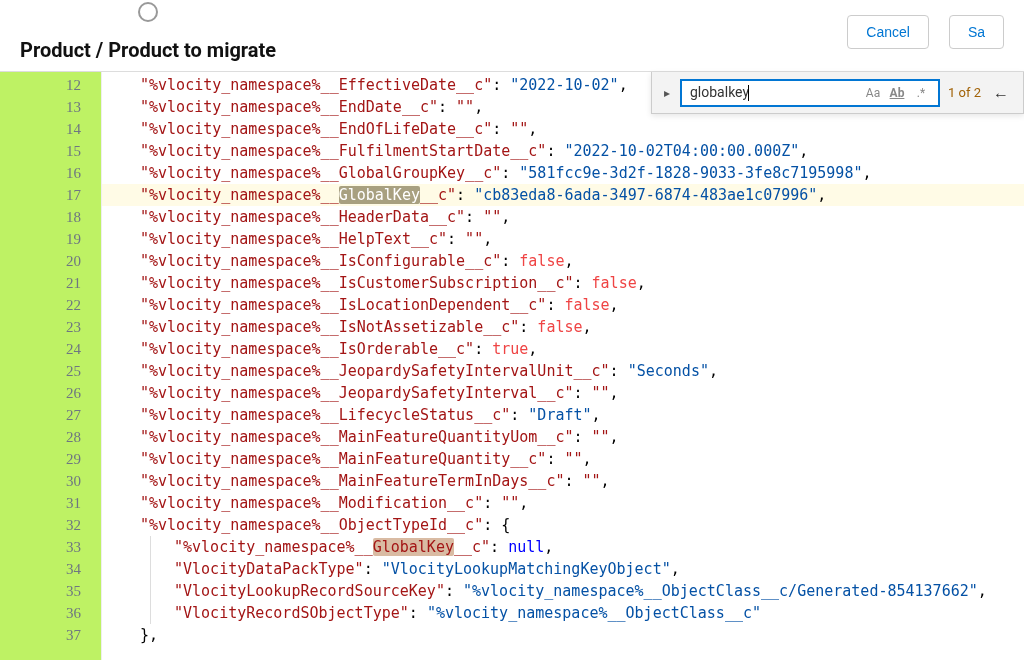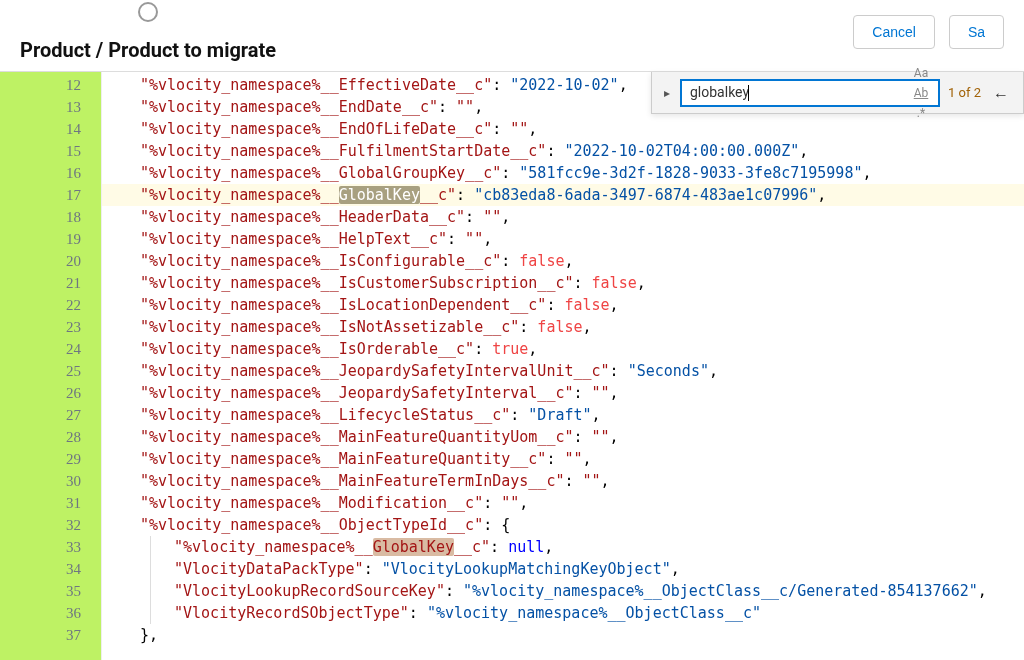--- a/index.html
+++ b/index.html
@@ -31,21 +31,21 @@
       border-radius: 50%;
       flex-shrink: 0;
     }
     .title {
       font-size: 20px;
       font-weight: 700;
       color: #111;
     }
     .header-right {
       display: flex;
-      gap: 14px;
+      gap: 20px;
     }
     .btn {
       padding: 8px 18px;
       border: 1px solid #ccc;
       border-radius: 4px;
       background: #fff;
       color: #0176d3;
       font-size: 14px;
       cursor: pointer;
     }
@@ -146,21 +146,20 @@
       align-items: center;
       justify-content: space-between;
     }
     .find-input .val {
       color: #333;
     }
     .find-icons {
       display: flex;
       gap: 6px;
       align-items: center;
-      flex-direction: column;
     }
     .find-icon {
       color: #888;
       font-size: 12px;
       cursor: pointer;
       width: 18px;
       text-align: center;
     }
     .find-count {
       color: #a16207;
@@ -225,20 +224,20 @@
       <div class="ln">37</div>
     </div>
   <div class="code" id="code"><div class="line indent1"><span class="str">"%vlocity_namespace%__EffectiveDate__c"</span><span class="punc">: </span><span class="num-str">"2022-10-02"</span><span class="punc">,</span></div><div class="line indent1"><span class="str">"%vlocity_namespace%__EndDate__c"</span><span class="punc">: </span><span class="str">""</span><span class="punc">,</span></div><div class="line indent1"><span class="str">"%vlocity_namespace%__EndOfLifeDate__c"</span><span class="punc">: </span><span class="str">""</span><span class="punc">,</span></div><div class="line indent1"><span class="str">"%vlocity_namespace%__FulfilmentStartDate__c"</span><span class="punc">: </span><span class="num-str">"2022-10-02T04:00:00.000Z"</span><span class="punc">,</span></div><div class="line indent1"><span class="str">"%vlocity_namespace%__GlobalGroupKey__c"</span><span class="punc">: </span><span class="num-str">"581fcc9e-3d2f-1828-9033-3fe8c7195998"</span><span class="punc">,</span></div><div class="line indent1 highlight"><span class="str">"%vlocity_namespace%__<span class="match current">GlobalKey</span>__c"</span><span class="punc">: </span><span class="num-str">"cb83eda8-6ada-3497-6874-483ae1c07996"</span><span class="punc">,</span></div><div class="line indent1"><span class="str">"%vlocity_namespace%__HeaderData__c"</span><span class="punc">: </span><span class="str">""</span><span class="punc">,</span></div><div class="line indent1"><span class="str">"%vlocity_namespace%__HelpText__c"</span><span class="punc">: </span><span class="str">""</span><span class="punc">,</span></div><div class="line indent1"><span class="str">"%vlocity_namespace%__IsConfigurable__c"</span><span class="punc">: </span><span class="bool">false</span><span class="punc">,</span></div><div class="line indent1"><span class="str">"%vlocity_namespace%__IsCustomerSubscription__c"</span><span class="punc">: </span><span class="bool">false</span><span class="punc">,</span></div><div class="line indent1"><span class="str">"%vlocity_namespace%__IsLocationDependent__c"</span><span class="punc">: </span><span class="bool">false</span><span class="punc">,</span></div><div class="line indent1"><span class="str">"%vlocity_namespace%__IsNotAssetizable__c"</span><span class="punc">: </span><span class="bool">false</span><span class="punc">,</span></div><div class="line indent1"><span class="str">"%vlocity_namespace%__IsOrderable__c"</span><span class="punc">: </span><span class="bool">true</span><span class="punc">,</span></div><div class="line indent1"><span class="str">"%vlocity_namespace%__JeopardySafetyIntervalUnit__c"</span><span class="punc">: </span><span class="num-str">"Seconds"</span><span class="punc">,</span></div><div class="line indent1"><span class="str">"%vlocity_namespace%__JeopardySafetyInterval__c"</span><span class="punc">: </span><span class="str">""</span><span class="punc">,</span></div><div class="line indent1"><span class="str">"%vlocity_namespace%__LifecycleStatus__c"</span><span class="punc">: </span><span class="num-str">"Draft"</span><span class="punc">,</span></div><div class="line indent1"><span class="str">"%vlocity_namespace%__MainFeatureQuantityUom__c"</span><span class="punc">: </span><span class="str">""</span><span class="punc">,</span></div><div class="line indent1"><span class="str">"%vlocity_namespace%__MainFeatureQuantity__c"</span><span class="punc">: </span><span class="str">""</span><span class="punc">,</span></div><div class="line indent1"><span class="str">"%vlocity_namespace%__MainFeatureTermInDays__c"</span><span class="punc">: </span><span class="str">""</span><span class="punc">,</span></div><div class="line indent1"><span class="str">"%vlocity_namespace%__Modification__c"</span><span class="punc">: </span><span class="str">""</span><span class="punc">,</span></div><div class="line indent1"><span class="str">"%vlocity_namespace%__ObjectTypeId__c"</span><span class="punc">: {</span></div><div class="line indent2 fold-guide"><span class="str">"%vlocity_namespace%__<span class="match ">GlobalKey</span>__c"</span><span class="punc">: </span><span class="null">null</span><span class="punc">,</span></div><div class="line indent2 fold-guide"><span class="str">"VlocityDataPackType"</span><span class="punc">: </span><span class="num-str">"VlocityLookupMatchingKeyObject"</span><span class="punc">,</span></div><div class="line indent2 fold-guide"><span class="str">"VlocityLookupRecordSourceKey"</span><span class="punc">: </span><span class="num-str">"%vlocity_namespace%__ObjectClass__c/Generated-854137662"</span><span class="punc">,</span></div><div class="line indent2 fold-guide"><span class="str">"VlocityRecordSObjectType"</span><span class="punc">: </span><span class="num-str">"%vlocity_namespace%__ObjectClass__c"</span></div><div class="line indent1"><span class="punc">},</span></div></div>
 
   <div class="find-bar">
     <span class="find-toggle">▸</span>
     <div class="find-input">
       <span class="val"><span>globalkey</span><span class="cursor"></span></span>
       <span class="find-icons">
         <span class="find-icon">Aa</span>
-        <span class="find-icon" style="text-decoration: underline;">Ab</span>
+        <span class="find-icon" style="text-decoration: underline; font-weight: bold;">Ab</span>
         <span class="find-icon">.*</span>
       </span>
     </div>
     <span class="find-count">1 of 2</span>
     <span class="find-nav">←</span>
   </div>
 </div>
 
 </body></html>

